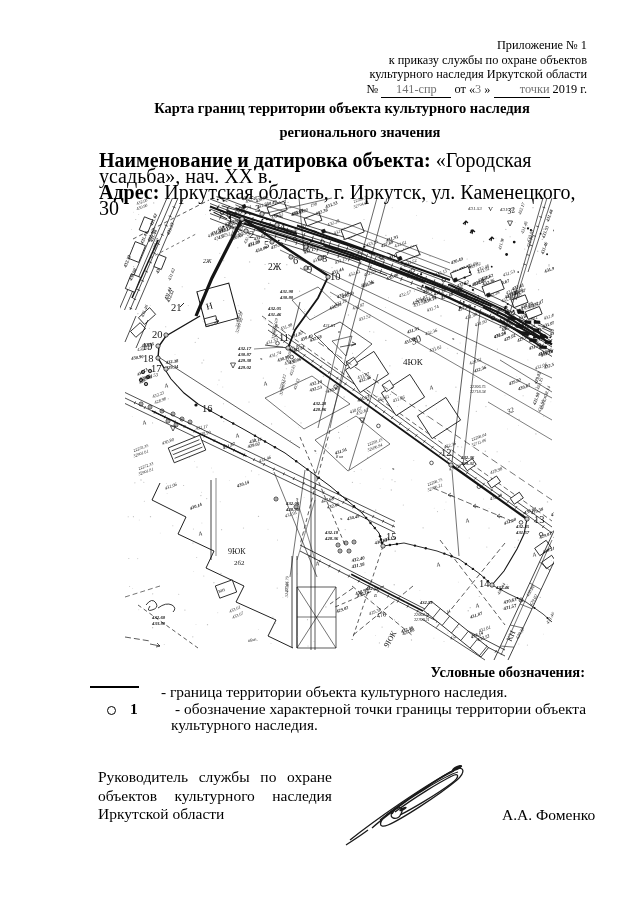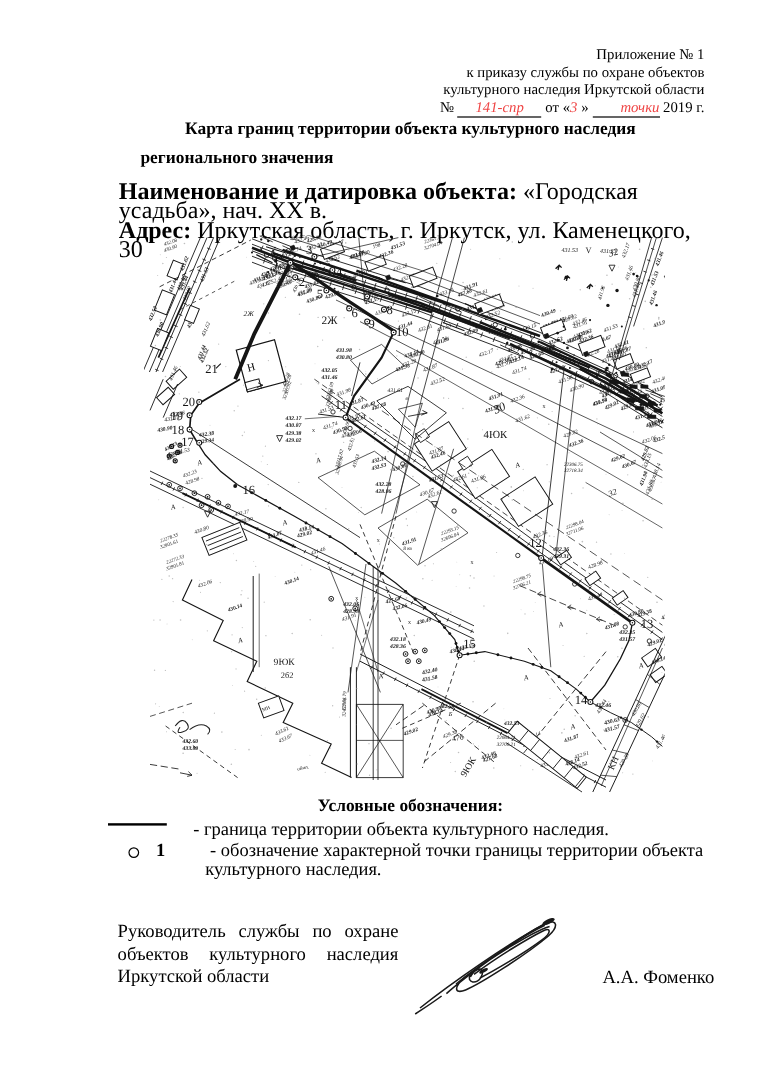--- a/index.html
+++ b/index.html
@@ -1,26 +1,26 @@
 <!DOCTYPE html>
 <html><head><meta charset="utf-8"><style>
 html,body{margin:0;padding:0;background:#fff;width:639px;height:905px;overflow:hidden}
 body{font-family:"Liberation Serif",serif;color:#000;position:relative}
 .abs{position:absolute}
 .hdr{font-size:12.3px;line-height:14.7px;text-align:right}
-.hand{font-style:italic;color:#ef4444}
+.hand{color:#737373}
 </style></head>
 <body>
 <div class="abs hdr" style="left:300px;top:38px;width:287px">Приложение № 1<br>
 к приказу службы по охране объектов<br>
 культурного наследия Иркутской области<br>
 <span>№&nbsp;<span style="display:inline-block;width:70px;border-bottom:1px solid #000;text-align:center" class="hand">141-спр</span>&nbsp;от «<span class="hand">3</span>&nbsp;»&nbsp;<span style="display:inline-block;width:56px;border-bottom:1px solid #000" class="hand">точки</span>&nbsp;2019 г.</span></div>
 
 <div class="abs" style="left:99px;top:100px;width:486px;text-align:center;font-weight:bold;font-size:14.5px;line-height:16.2px">Карта границ территории объекта культурного наследия</div>
-<div class="abs" style="left:117px;top:124px;width:486px;text-align:left;font-weight:bold;font-size:14.5px;line-height:16.2px">регионального значения</div>
+<div class="abs" style="left:117px;top:124px;width:486px;text-align:center;font-weight:bold;font-size:14.5px;line-height:16.2px">регионального значения</div>
 
 <div class="abs" style="left:99px;top:153px;width:492px;font-size:20px;line-height:15.9px"><b>Наименование и датировка объекта:</b> «Городская усадьба», нач. XX в.<br><b>Адрес:</b> Иркутская область, г. Иркутск, ул. Каменецкого, 30</div>
 
 <svg class="abs" style="left:120px;top:196px;filter:blur(0.3px)" width="434" height="465" viewBox="120 196 434 465" font-family="Liberation Serif, serif">
 <polyline points="210.0,193.0 244.0,206.0 350.0,239.0 450.0,277.0 505.0,302.0 552.0,331.0" fill="none" stroke="#151515" stroke-width="0.75"></polyline>
 <polyline points="210.0,199.0 244.0,212.0 350.0,245.0 450.0,283.0 505.0,308.0 552.0,337.0" fill="none" stroke="#151515" stroke-width="0.75"></polyline>
 <polyline points="210.0,203.5 244.0,216.5 350.0,249.5 450.0,287.5 505.0,312.5 552.0,341.5" fill="none" stroke="#151515" stroke-width="0.75"></polyline>
 <polyline points="210.0,209.0 244.0,222.0 350.0,255.0 450.0,293.0 505.0,318.0 552.0,347.0" fill="none" stroke="#151515" stroke-width="0.75"></polyline>
 <polyline points="210.0,213.5 244.0,226.5 350.0,259.5 450.0,297.5 505.0,322.5 552.0,351.5" fill="none" stroke="#151515" stroke-width="0.75"></polyline>
 <polyline points="210.0,218.5 244.0,231.5 350.0,264.5 450.0,302.5 505.0,327.5 552.0,356.5" fill="none" stroke="#151515" stroke-width="0.75"></polyline>
@@ -1370,21 +1370,21 @@
 <circle cx="314.6" cy="315.7" r="0.43" fill="#8a8a8a" opacity="0.55"></circle>
 <circle cx="538.6" cy="289.7" r="0.61" fill="#8a8a8a" opacity="0.55"></circle>
 <circle cx="221.0" cy="573.3" r="0.58" fill="#8a8a8a" opacity="0.55"></circle>
 <circle cx="206.7" cy="498.6" r="0.60" fill="#8a8a8a" opacity="0.55"></circle>
 <circle cx="223.5" cy="403.8" r="0.54" fill="#8a8a8a" opacity="0.55"></circle>
 <circle cx="423.1" cy="527.8" r="0.67" fill="#8a8a8a" opacity="0.55"></circle>
 <circle cx="367.9" cy="579.6" r="0.59" fill="#8a8a8a" opacity="0.55"></circle>
 <circle cx="467.1" cy="259.0" r="0.53" fill="#8a8a8a" opacity="0.55"></circle>
 </svg>
 
-<div class="abs" style="left:99px;top:664px;width:486px;text-align:center;font-weight:bold;font-size:14.5px">Условные обозначения:</div>
+<div class="abs" style="left:99px;top:664px;width:486px;text-align:right;font-weight:bold;font-size:14.5px">Условные обозначения:</div>
 <div class="abs" style="left:90px;top:686px;width:49px;border-top:2.7px solid #000"></div>
 <div class="abs" style="left:161px;top:684px;font-size:15.4px;line-height:16.1px">- граница территории объекта культурного наследия.</div>
 <div class="abs" style="left:107px;top:706px;width:7px;height:7px;border:1.5px solid #000;border-radius:50%"></div>
 <div class="abs" style="left:130px;top:700px;font-size:15.4px;font-weight:bold">1</div>
 <div class="abs" style="left:175px;top:700px;font-size:15.4px">- обозначение характерной точки границы территории объекта</div>
 <div class="abs" style="left:171px;top:716px;font-size:15.4px">культурного наследия.</div>
 
 <div class="abs" style="left:98px;top:768px;width:234px;font-size:15.5px;line-height:18.6px;text-align:justify">Руководитель&nbsp; службы&nbsp; по&nbsp; охране объектов&nbsp; культурного&nbsp; наследия Иркутской области</div>
 <div class="abs" style="left:502px;top:806px;font-size:15.5px">А.А. Фоменко</div>
 <svg class="abs" style="left:340px;top:758px" width="140" height="90" viewBox="0 0 140 90">

